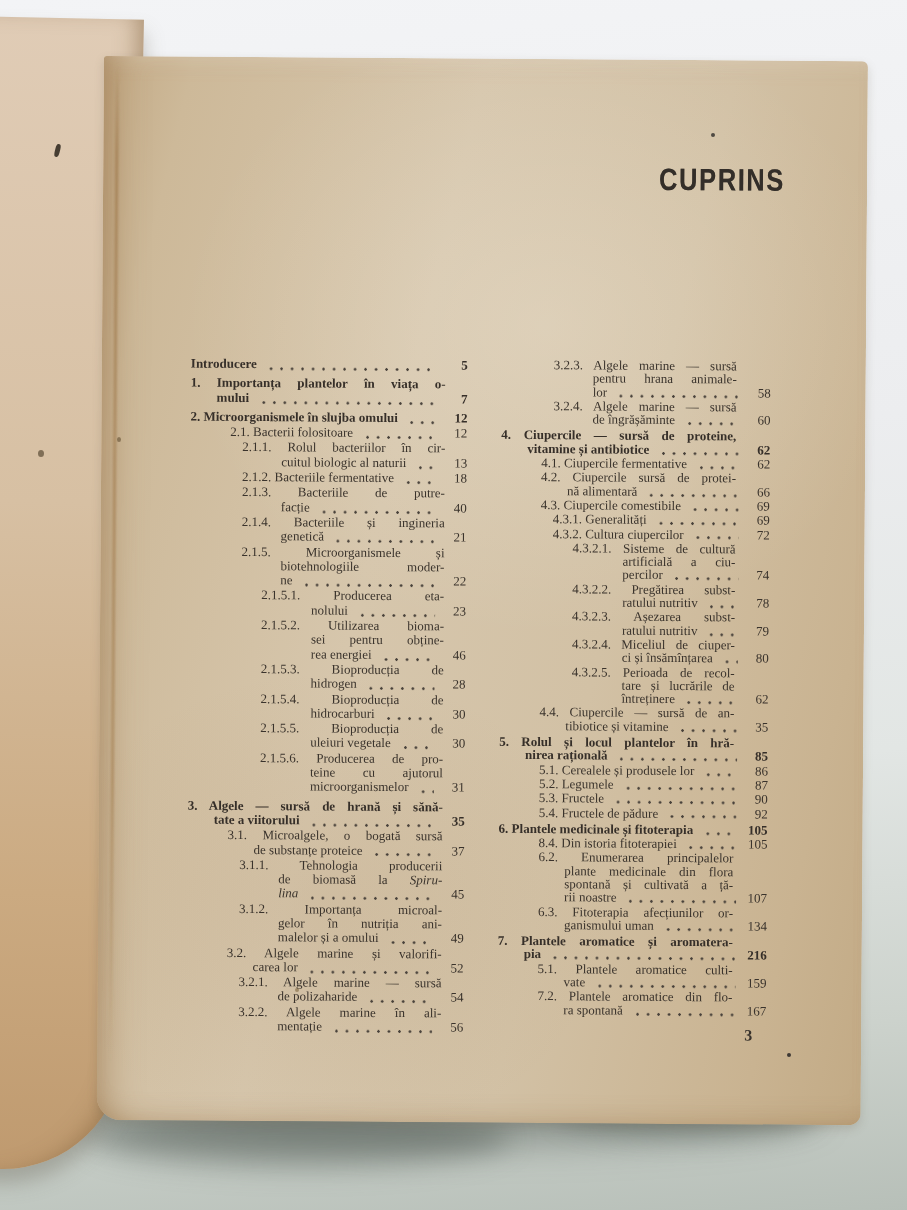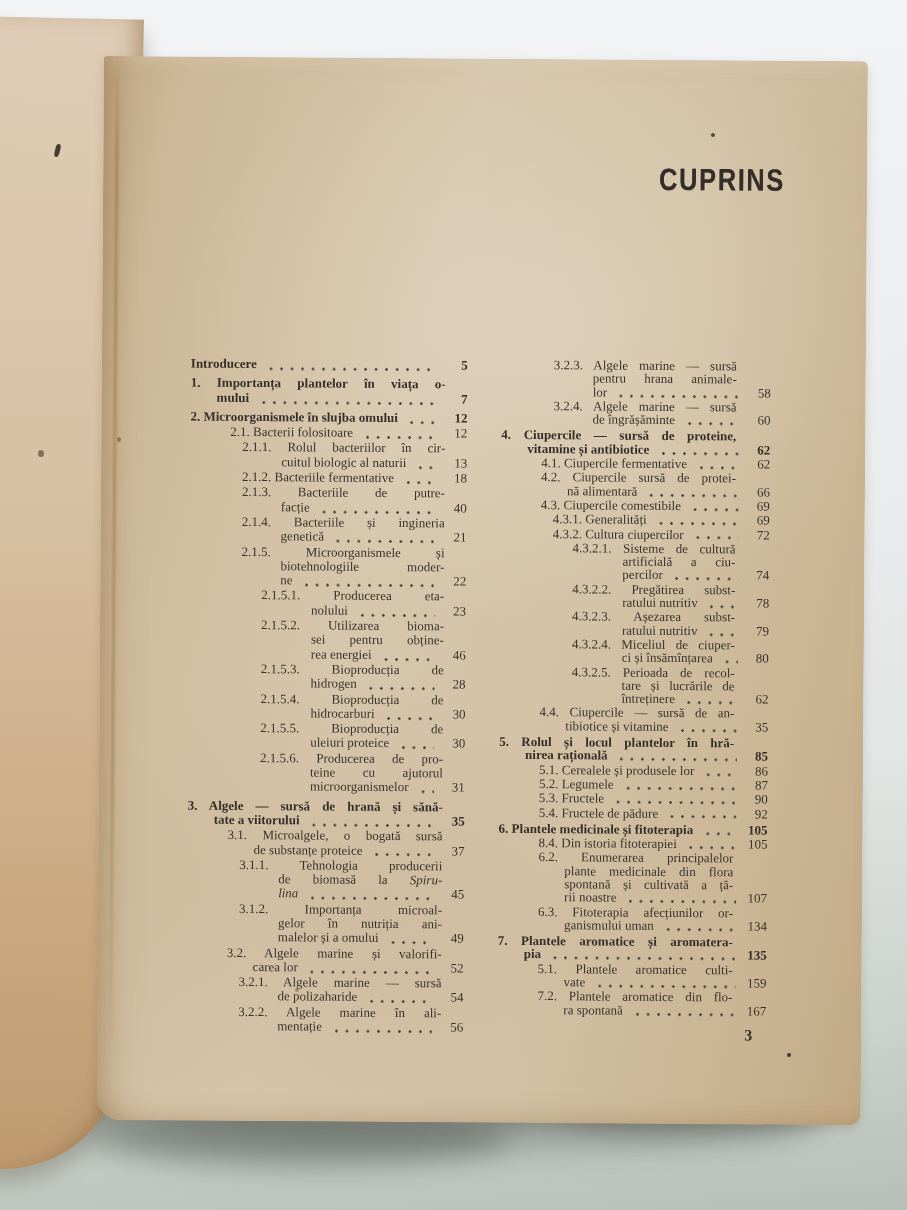--- a/index.html
+++ b/index.html
@@ -193,21 +193,21 @@
           <div class="line just first"><span class="num">2.1.5.4.</span> Bioproducția de</div>
           <div class="line last">
             <span class="cont">hidrocarburi</span>
             <span class="leader"></span>
             <span class="pg">30</span>
           </div>
         </div>
         <div class="entry lvl3">
           <div class="line just first"><span class="num">2.1.5.5.</span> Bioproducția de</div>
           <div class="line last">
-            <span class="cont">uleiuri proteice</span>
+            <span class="cont">uleiuri vegetale</span>
             <span class="leader"></span>
             <span class="pg">30</span>
           </div>
         </div>
         <div class="entry lvl3">
           <div class="line just first"><span class="num">2.1.5.6.</span> Producerea de pro-</div>
           <div class="line just">teine cu ajutorul</div>
           <div class="line last">
             <span class="cont">microorganismelor</span>
             <span class="leader"></span>
@@ -451,21 +451,21 @@
             <span class="cont">ganismului uman</span>
             <span class="leader"></span>
             <span class="pg">134</span>
           </div>
         </div>
         <div class="entry lvl0 b">
           <div class="line just first"><span class="num">7.</span> Plantele aromatice și aromatera-</div>
           <div class="line last">
             <span class="cont">pia</span>
             <span class="leader"></span>
-            <span class="pg">135</span>
+            <span class="pg">216</span>
           </div>
         </div>
         <div class="entry lvl1">
           <div class="line just first"><span class="num">5.1.</span> Plantele aromatice culti-</div>
           <div class="line last">
             <span class="cont">vate</span>
             <span class="leader"></span>
             <span class="pg">159</span>
           </div>
         </div>

